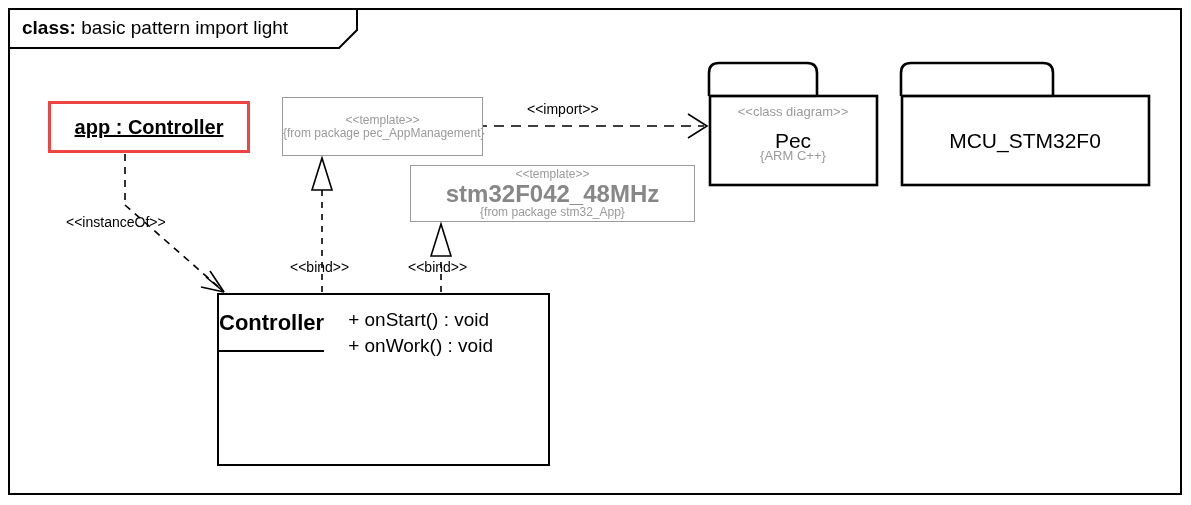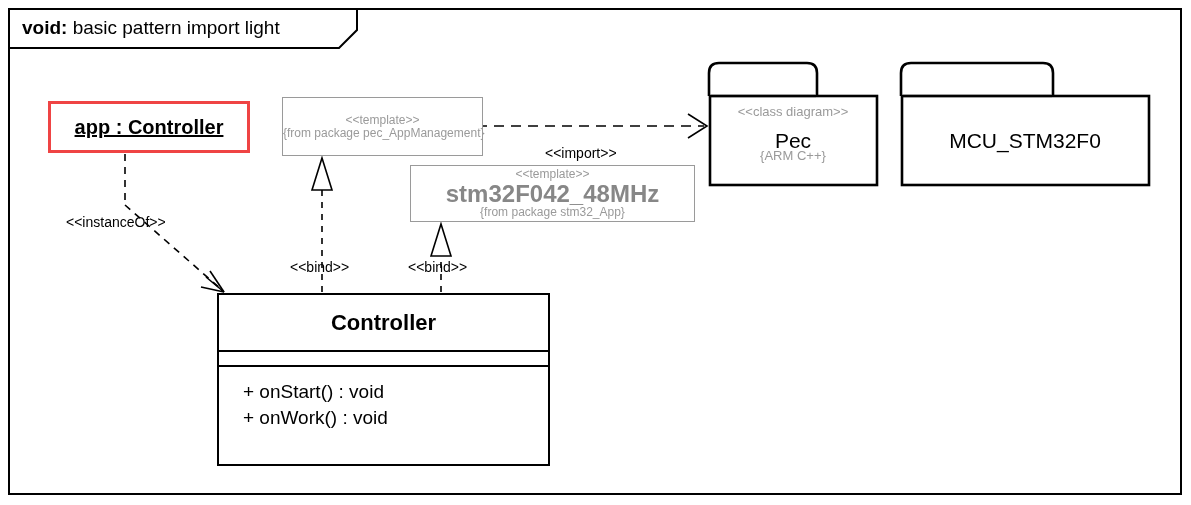--- a/index.html
+++ b/index.html
@@ -118,21 +118,21 @@
   .pkg-tagged { font-size: 13px; color: #9a9a9a; }
 
   
   .class-box {
     left: 193px;
     top: 293px;
     width: 333px;
     height: 173px;
     border: 2px solid #000;
     display: flex;
-    flex-direction: column;
+    flex-direction: row;
   }
   .class-name-comp {
     height: 55px;
     display: flex;
     align-items: center;
     justify-content: center;
     border-bottom: 2px solid #000;
   }
   .class-name {
     font-size: 22px;
@@ -164,36 +164,36 @@
   }
   .edge-label {
     position: absolute;
     font-size: 14px;
     color: #000;
     white-space: nowrap;
   }
   #lbl-instanceof { left: 66px;  top: 214px; }
   #lbl-bind-1     { left: 290px; top: 259px; }
   #lbl-bind-2     { left: 408px; top: 259px; }
-  #lbl-import     { left: 545px; top: 101px; margin-top: 44px; }
+  #lbl-import     { left: 527px; top: 101px; }
 </style>
 </head>
 <body>
 
 <div id="canvas">
 
   <div class="frame-outline"></div>
 
   <div class="frame-tab">
     <svg width="358" height="42" viewBox="0 0 358 42" xmlns="http://www.w3.org/2000/svg">
       <path d="M1,1 L349,1 L349,22 L331,40 L1,40 Z" fill="#ffffff" stroke="#000000" stroke-width="2"></path>
     </svg>
   </div>
   <div class="frame-label">
-    <span class="kw">void:</span>
+    <span class="kw">class:</span>
     <span>basic pattern import light</span>
   </div>
 
   <svg class="edge-layer" width="1191" height="505" viewBox="0 0 1191 505" xmlns="http://www.w3.org/2000/svg">
 
     <g>
       <path d="M125,154 L125,205" stroke="#000" stroke-width="1.6" fill="none" stroke-dasharray="7,6"></path>
       <path d="M125,205 L222,290" stroke="#000" stroke-width="1.6" fill="none" stroke-dasharray="7,6"></path>
       <path d="M206,277 L224,292 L201,287" stroke="#000" stroke-width="1.6" fill="none"></path>
       <path d="M210,271 L224,292" stroke="#000" stroke-width="1.6" fill="none"></path>

